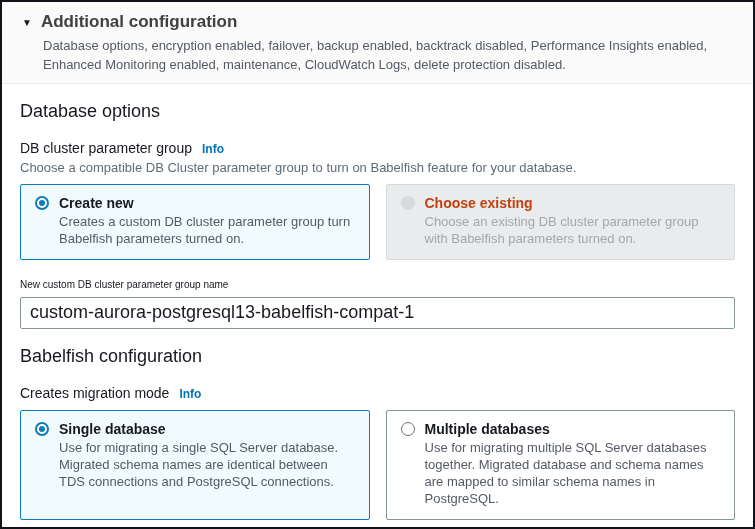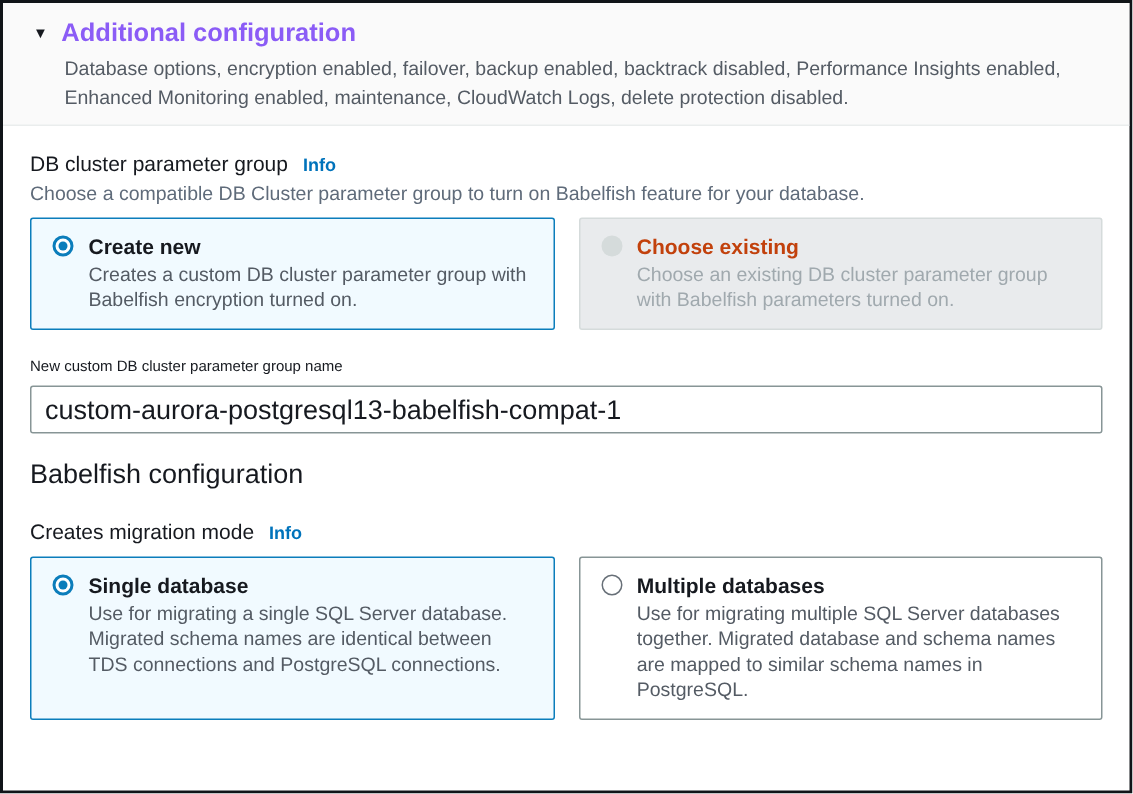--- a/index.html
+++ b/index.html
@@ -8,21 +8,21 @@
     width:755px;height:529px;box-sizing:border-box;
     border:2px solid #101418;background:#fff;overflow:hidden;
   }
   
   .section-header{
     background:#fafafa;border-bottom:1px solid #eaeded;
     padding:10px 20px 8px 20px;
   }
   .section-header .title-row{display:flex;align-items:center;gap:9px;cursor:pointer;}
   .caret{font-size:10px;color:#16191f;line-height:1;transform:translateY(1px);}
-  .section-title{font-size:17px;font-weight:700;color:#8b5cf6;}
+  .section-title{font-size:17px;font-weight:700;color:#404040;}
   .section-summary{
     margin-top:5px;margin-left:21px;font-size:13px;line-height:1.45;
     color:#545b64;max-width:700px;
   }
   
   .content{padding:0 18px;}
   h2.group-heading{
     margin:16px 0 0 0;font-size:18px;font-weight:400;color:#16191f;line-height:1.3;
   }
   .field-label-row{margin-top:17px;display:flex;align-items:flex-end;gap:10px;}
@@ -67,36 +67,37 @@
   <div class="section-header">
     <div class="title-row">
       <span class="caret">▼</span>
       <span class="section-title">Additional configuration</span>
     </div>
     <div class="section-summary">Database options, encryption enabled, failover, backup enabled, backtrack disabled, Performance Insights enabled, Enhanced Monitoring enabled, maintenance, CloudWatch Logs, delete protection disabled.</div>
   </div>
 
   <div class="content">
 
+    <h2 class="group-heading">Database options</h2>
 
     <div class="field-label-row">
       <span class="field-label">DB cluster parameter group</span>
       <a class="info-link">Info</a>
     </div>
     <div class="field-hint">Choose a compatible DB Cluster parameter group to turn on Babelfish feature for your database.</div>
 
     <div class="cards">
       <div class="card selected">
         <div class="card-title-row">
           <span class="radio">
               <span class="dot"></span>
             </span>
           <span class="card-title">Create new</span>
         </div>
-        <div class="card-desc">Creates a custom DB cluster parameter group with Babelfish encryption turned on.</div>
+        <div class="card-desc">Creates a custom DB cluster parameter group turn Babelfish parameters turned on.</div>
       </div>
       <div class="card disabled">
         <div class="card-title-row">
           <span class="radio disabled"></span>
           <span class="card-title">Choose existing</span>
         </div>
         <div class="card-desc">Choose an existing DB cluster parameter group with Babelfish parameters turned on.</div>
       </div>
     </div>
 

